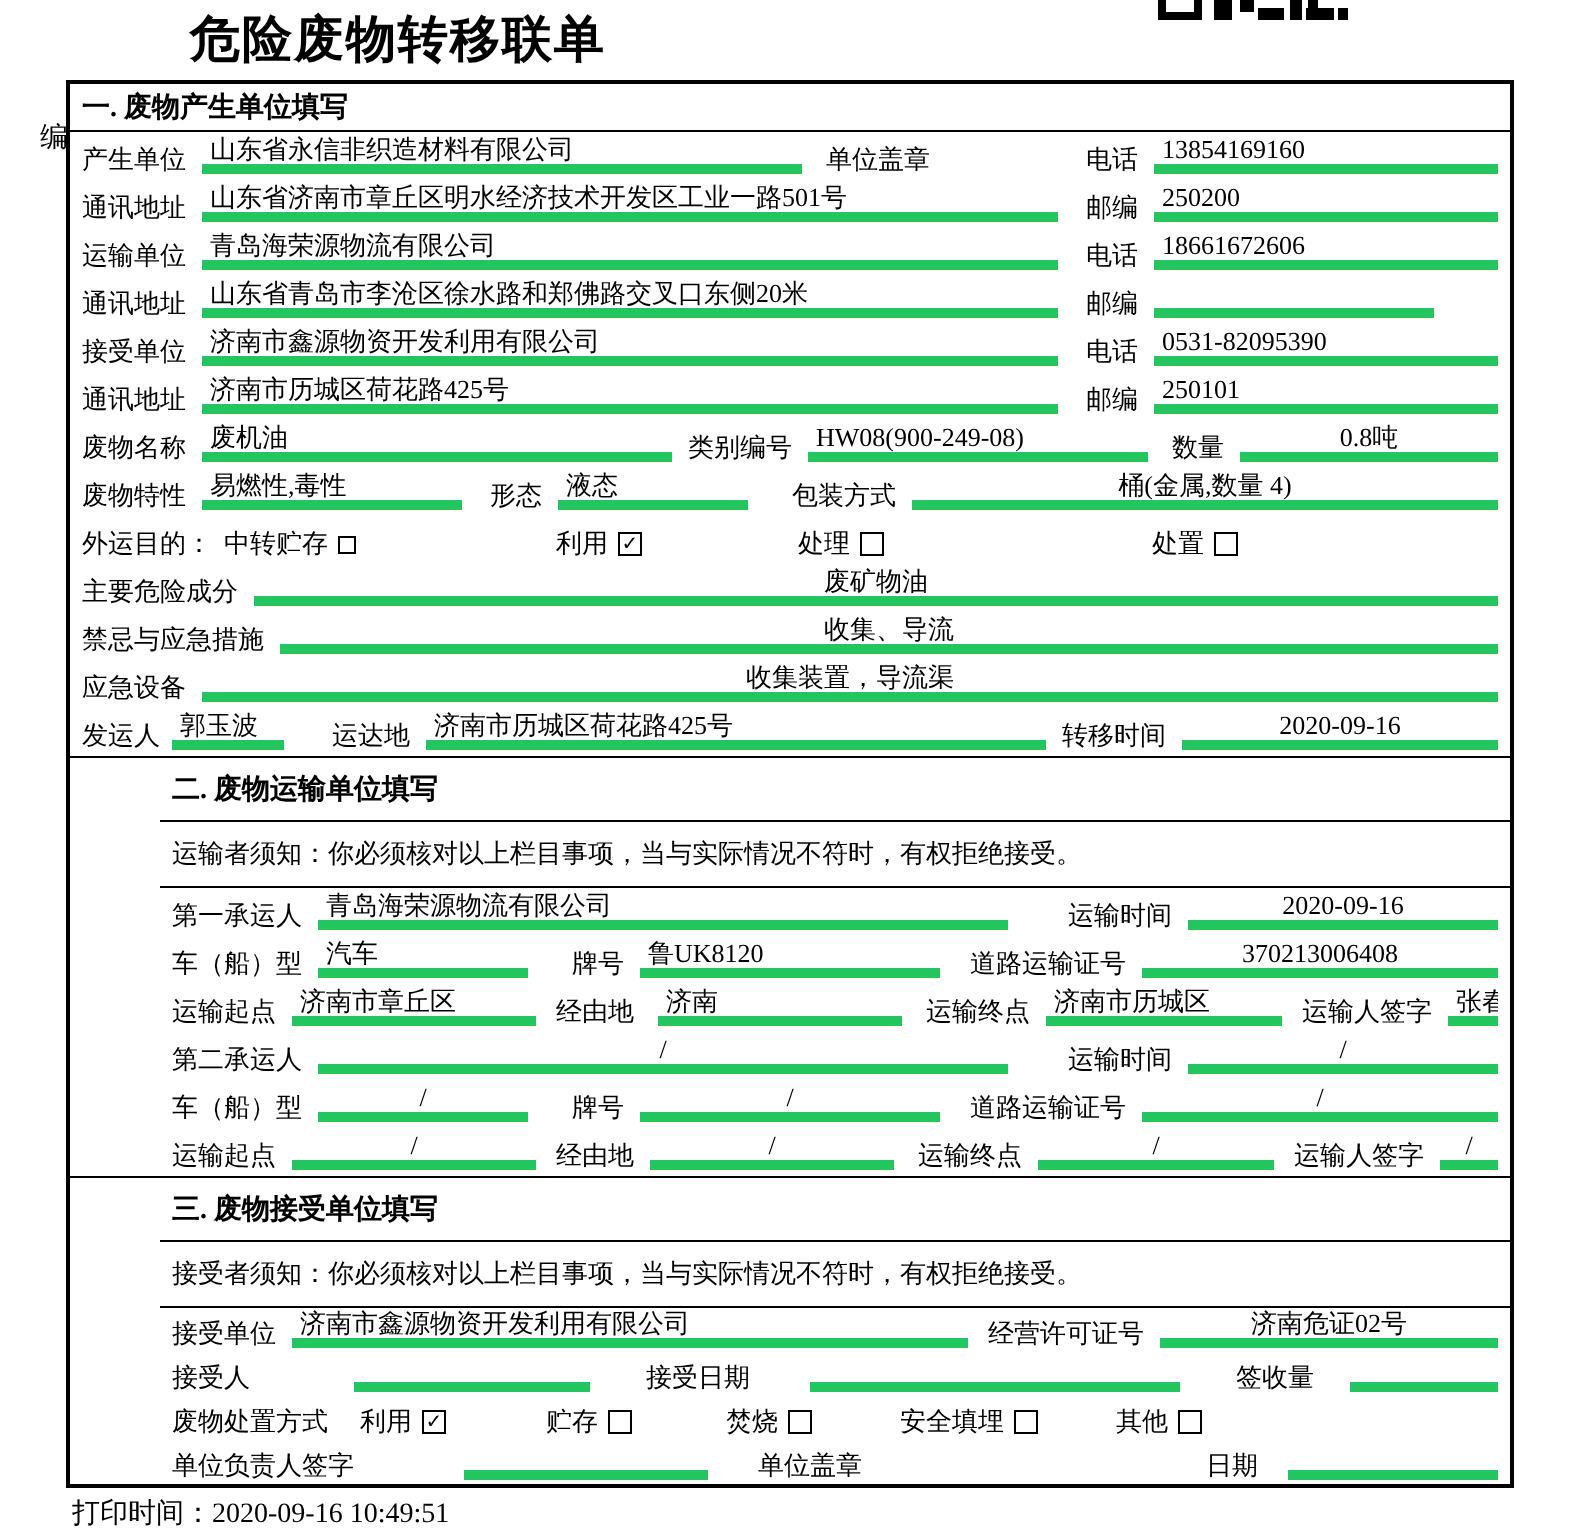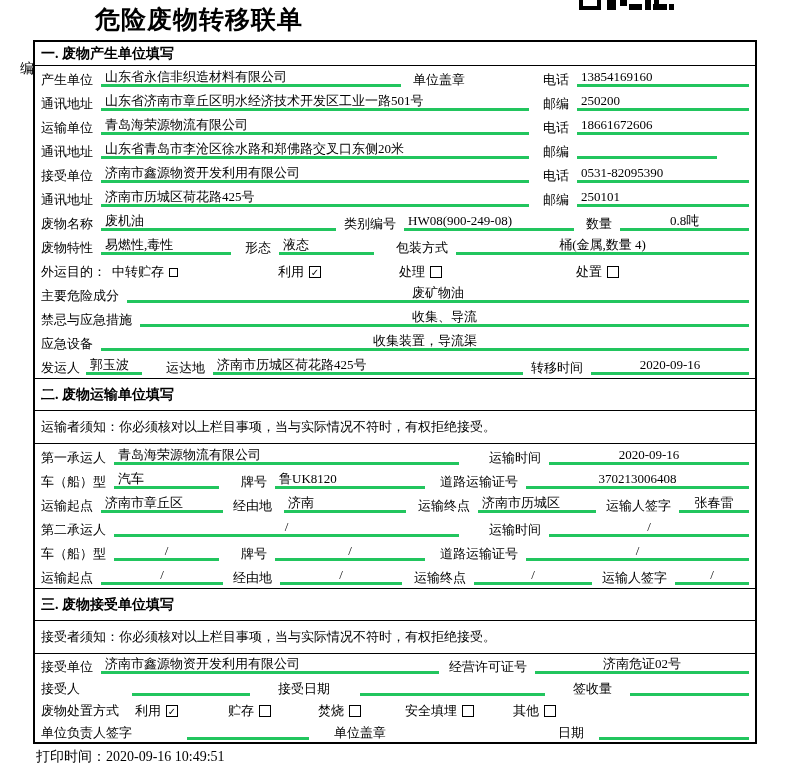--- a/index.html
+++ b/index.html
@@ -12,27 +12,27 @@
   .tophdr { position:relative; height:40px; }
   .serial { position:absolute; left:20px; top:12px; font-size:14px; white-space:nowrap;margin-top:48px; }
   .doc-title { position:absolute; left:95px; right:0; top:3px; 
                font-size:25px; font-weight:bold; letter-spacing:1px; }
   .qr-frag { position:absolute; left:579px; top:0; }
   
   .form { position:absolute; left:33px; top:40px; width:724px; border:2px solid #000; background:#fff; }
   .sec-head { height:24px; display:flex; align-items:center; padding:0 6px;
               font-weight:bold; font-size:14px; border-bottom:1px solid #000; }
   .sec-head.tall { height:32px; }
-  .section.bt { border-top:1px solid #000; }
+  .section.bt { border-top:1px solid #000;padding-left:45px; }
   .notice { height:33px; display:flex; align-items:center; padding:0 6px;
             border-bottom:1px solid #000; white-space:nowrap; }
   .row { height:24px; display:flex; align-items:flex-end; padding:0 6px 3px 6px; white-space:nowrap; }
   .row.tight { height:22px; padding-bottom:2px; }
   .l { white-space:nowrap; line-height:15px; }
-  .v { display:inline-block; border-bottom:3px solid #22c55e; padding:0 4px;
+  .v { display:inline-block; border-bottom:5px solid #22c55e; padding:0 4px;
        min-height:16px; line-height:15px; white-space:nowrap; overflow:hidden; }
   .v.f { flex:1;text-align:center; }
   .v.c { text-align:center; }
   .opt { display:flex; align-items:flex-end; }
   .opt .l { margin-right:5px; }
   .cb { display:inline-block; width:12px; height:12px; border:1px solid #000;
         font-size:10px; line-height:11px; text-align:center; margin-bottom:1px; }
   .cb.sm { width:9px; height:9px; margin-bottom:2px; }
   
   .printline { position:absolute; left:36px; top:748px; font-size:14px; white-space:nowrap; }

